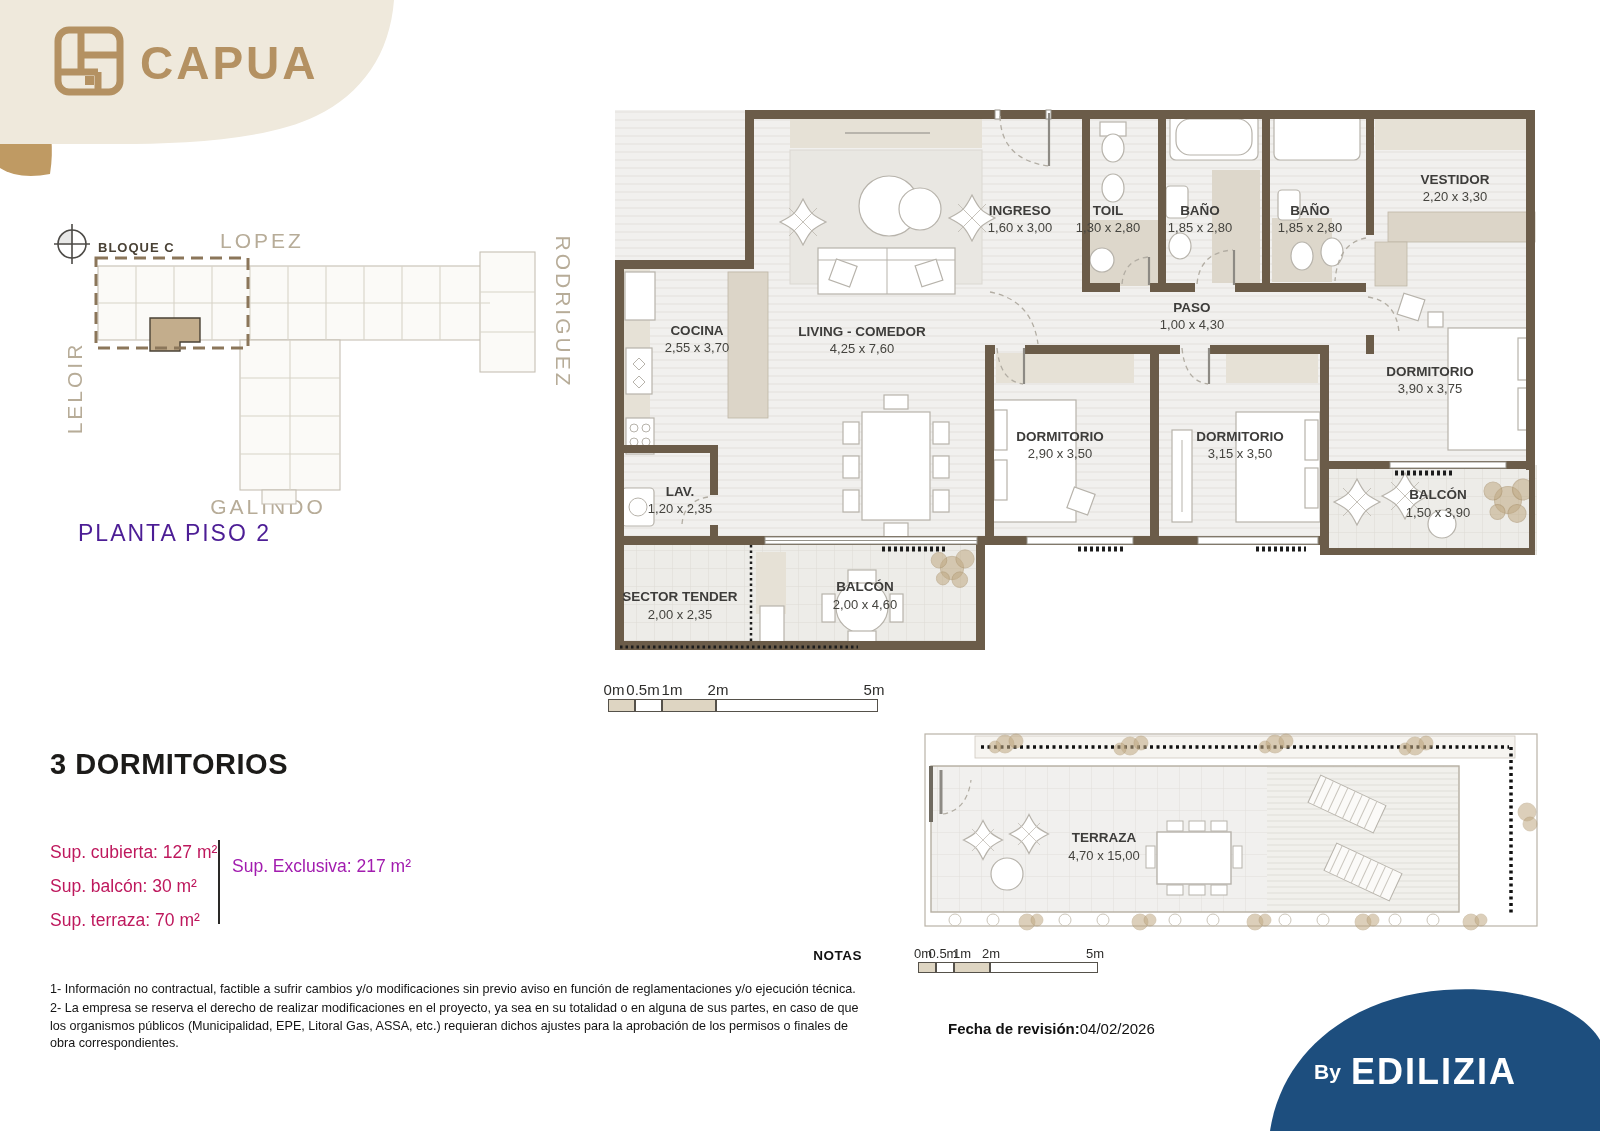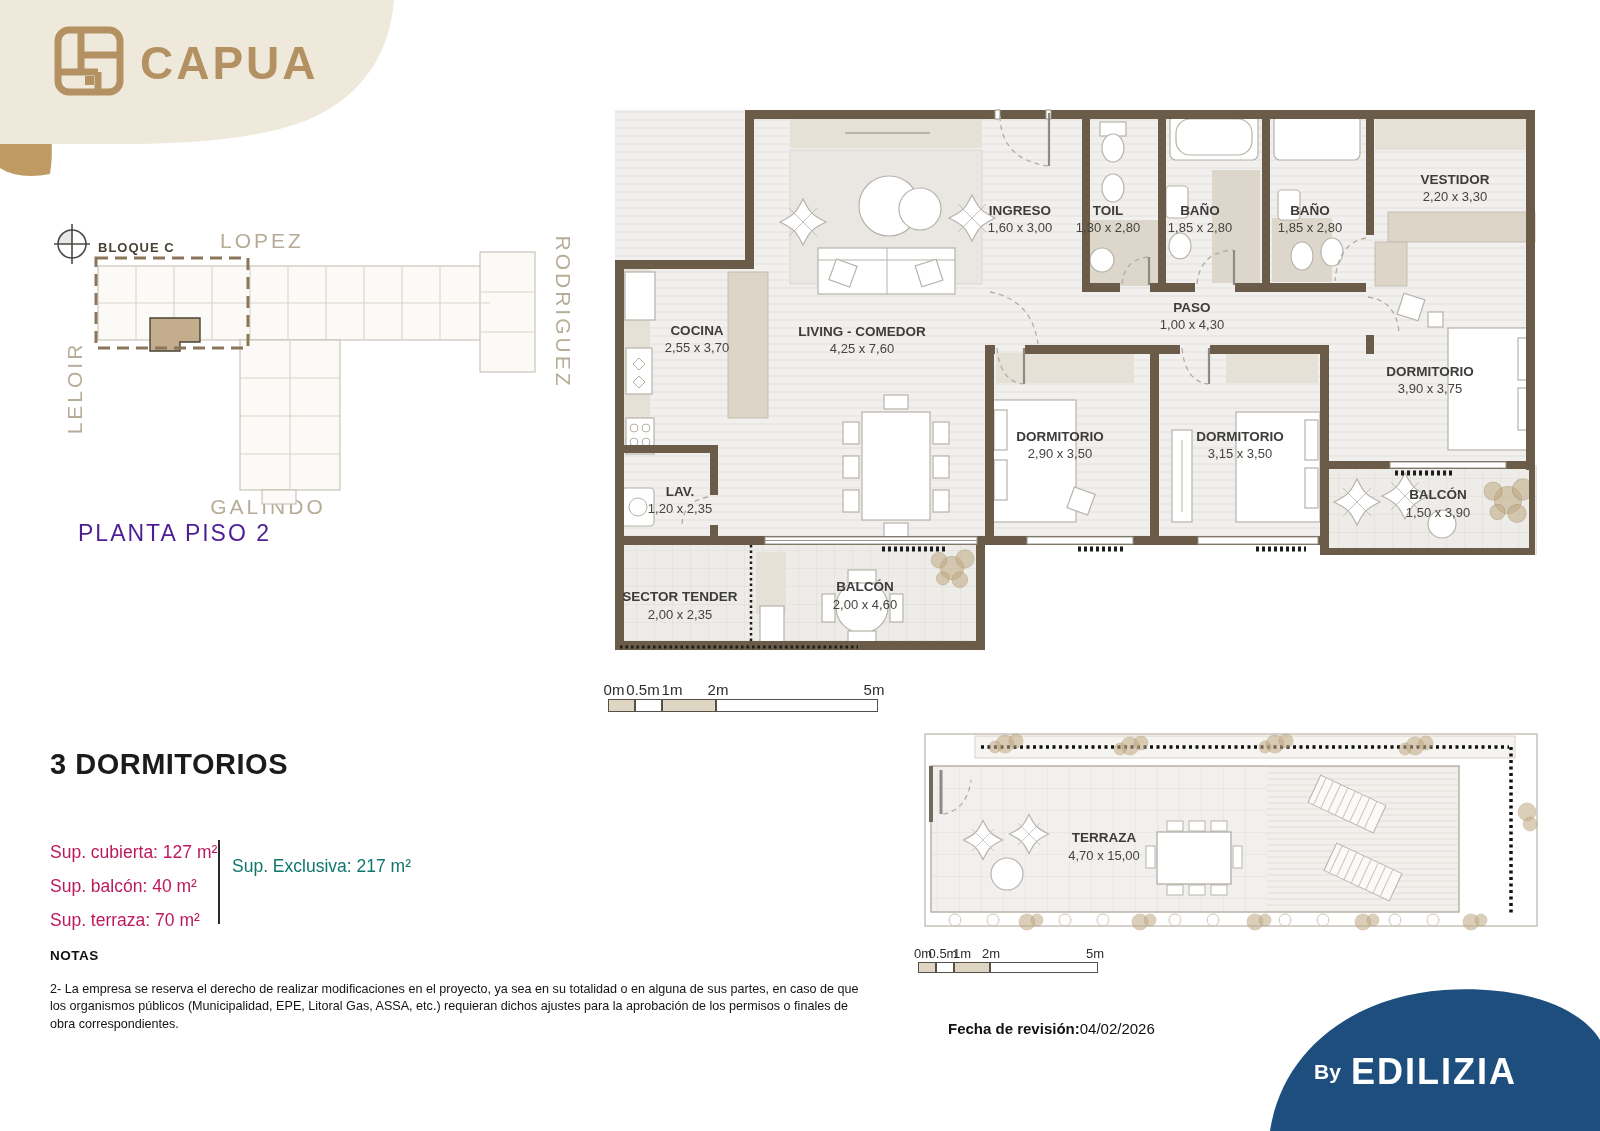--- a/index.html
+++ b/index.html
@@ -31,25 +31,25 @@
 
   
   .sbSeg{position:absolute;top:0;height:100%;border:1.5px solid #55514a;box-sizing:border-box;}
   .sbLbl{position:absolute;transform:translateX(-50%);font-size:15px;color:#2e2d2b;white-space:nowrap;}
   .sbLbl.small{font-size:13px;}
 
   
   #unit-title{font-size:29px;font-weight:bold;color:#1c1b19;letter-spacing:.5px;}
   #unit-subtitle{font-size:24px;color:#37363300;color:#383734;margin-top:12px;}
   .areaLine{font-size:17.5px;color:#be185d;margin-bottom:13px;white-space:nowrap;}
-  #exclusive{font-size:17.5px;color:#0f766e;white-space:nowrap;}
+  #exclusive{font-size:17.5px;color:#a21caf;white-space:nowrap;}
   .vdivider{position:absolute;width:2px;background:#2a2927;}
 
   
-  #notes-heading{font-size:13.5px;font-weight:bold;letter-spacing:.5px;color:#111;}
+  #notes-heading{font-size:13.5px;font-weight:bold;letter-spacing:.5px;color:#111;text-align:right;}
   .noteItem{font-size:12.6px;line-height:1.38;color:#141414;margin-top:2px;}
 
   
   #revision{font-size:15px;color:#111;}
   #revision b{}
 
   
   .byTxt{font-size:21px;font-weight:bold;fill:#ffffff;}
   .brandTxt{font-size:36px;font-weight:bold;letter-spacing:2px;fill:#ffffff;}
 </style>
@@ -376,32 +376,33 @@
     <div class="sbSeg" style="left:108px;width:162px;background:#fff"></div>
   </div>
 </div>
 
 <div class="abs" style="left:50px;top:748px">
   <div id="unit-title">3 DORMITORIOS</div>
 </div>
 
 <div class="abs" style="left:50px;top:842px">
   <div class="areaLine"><span>Sup. cubierta:</span> <span>127 m²</span></div>
-  <div class="areaLine"><span>Sup. balcón:</span> <span>40 m²</span></div>
+  <div class="areaLine"><span>Sup. balcón:</span> <span>30 m²</span></div>
   <div class="areaLine" style="margin-bottom:0"><span>Sup. terraza:</span> <span>70 m²</span></div>
 </div>
 <div class="vdivider" style="left:218px;top:840px;height:84px"></div>
 <div id="exclusive" class="abs" style="left:232px;top:856px">
   <span>Sup. Exclusiva:</span>
   <span>217 m²</span>
 </div>
 
 <div class="abs" style="left:50px;top:948px;width:812px">
   <div id="notes-heading">NOTAS</div>
   <div style="height:16px"></div>
+  <div class="noteItem">1- Información no contractual, factible a sufrir cambios y/o modificaciones sin previo aviso en función de reglamentaciones y/o ejecución técnica.</div>
   <div class="noteItem">2- La empresa se reserva el derecho de realizar modificaciones en el proyecto, ya sea en su totalidad o en alguna de sus partes, en caso de que los organismos públicos (Municipalidad, EPE, Litoral Gas, ASSA, etc.) requieran dichos ajustes para la aprobación de los permisos o finales de obra correspondientes.</div>
 </div>
 
 <svg class="abs" style="left:915;top:722" width="632" height="216" viewBox="0 0 632 216">
   <defs>
     <pattern id="deck" width="10" height="6" patternUnits="userSpaceOnUse">
       <rect width="10" height="6" fill="#f1f0ec"></rect>
         <line x1="0" y1="3" x2="10" y2="3" stroke="#e0ded8" stroke-width="1"></line>
     </pattern>
     <pattern id="ttile" width="22" height="22" patternUnits="userSpaceOnUse">

